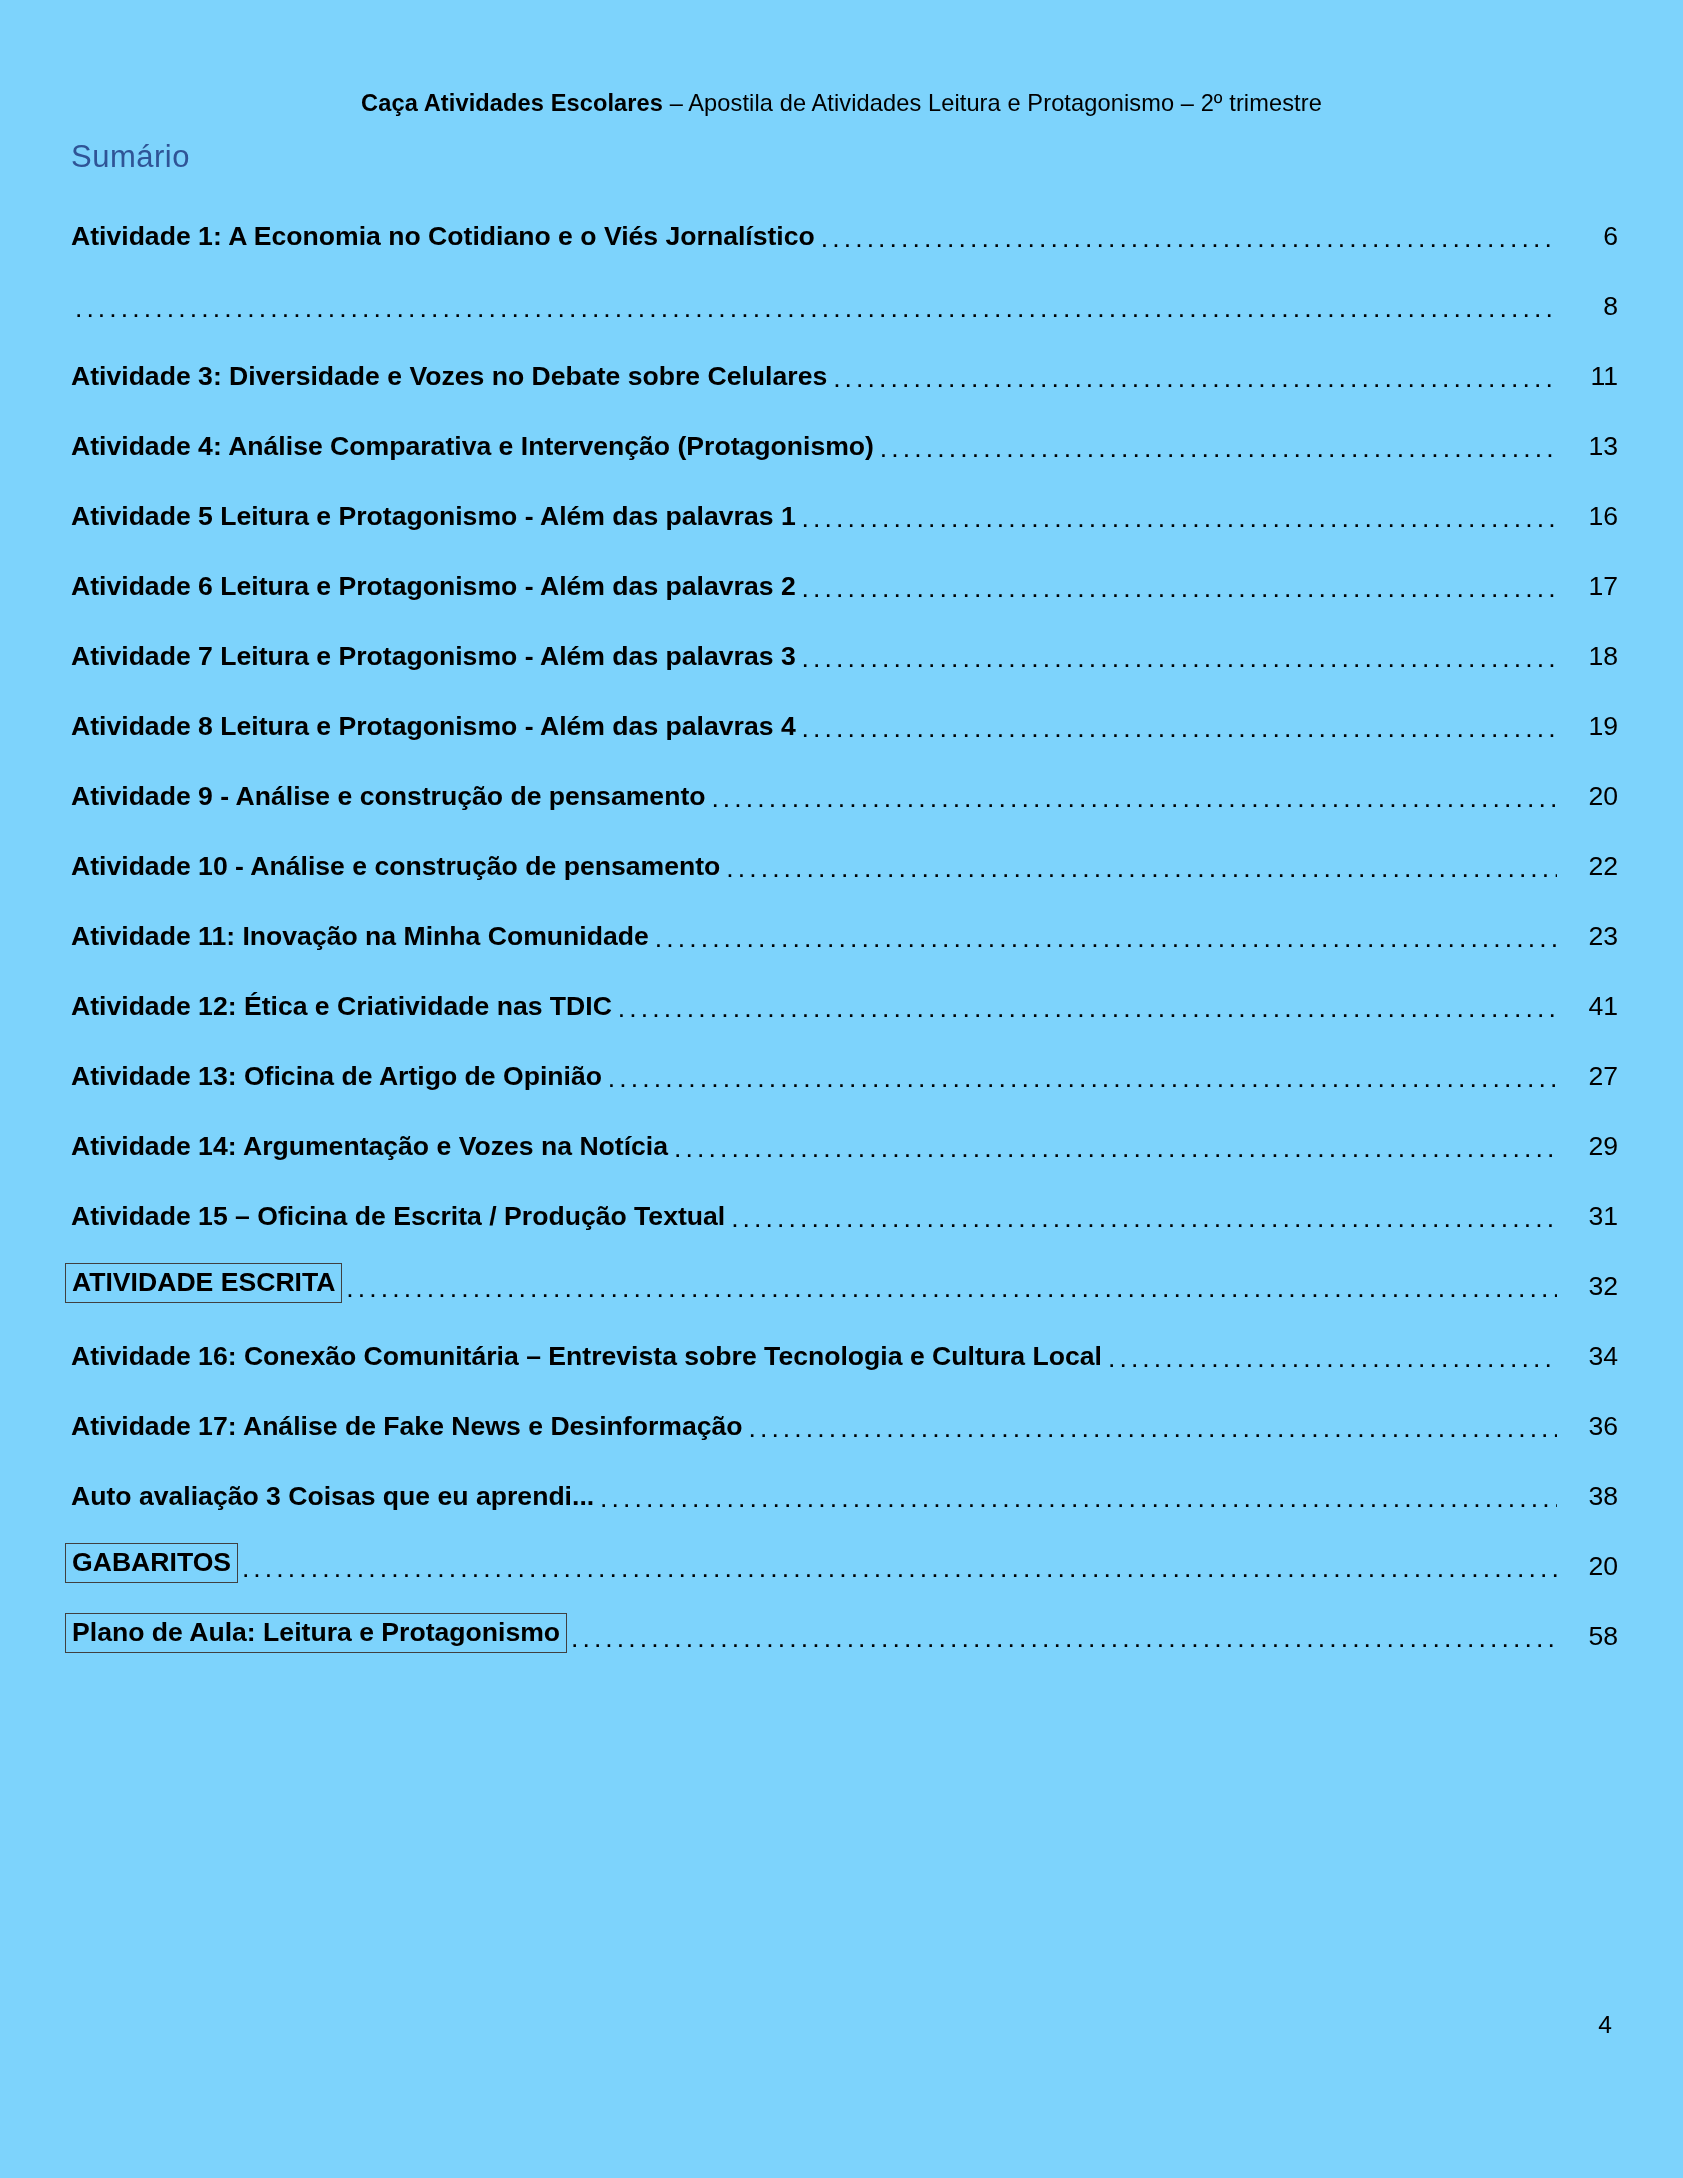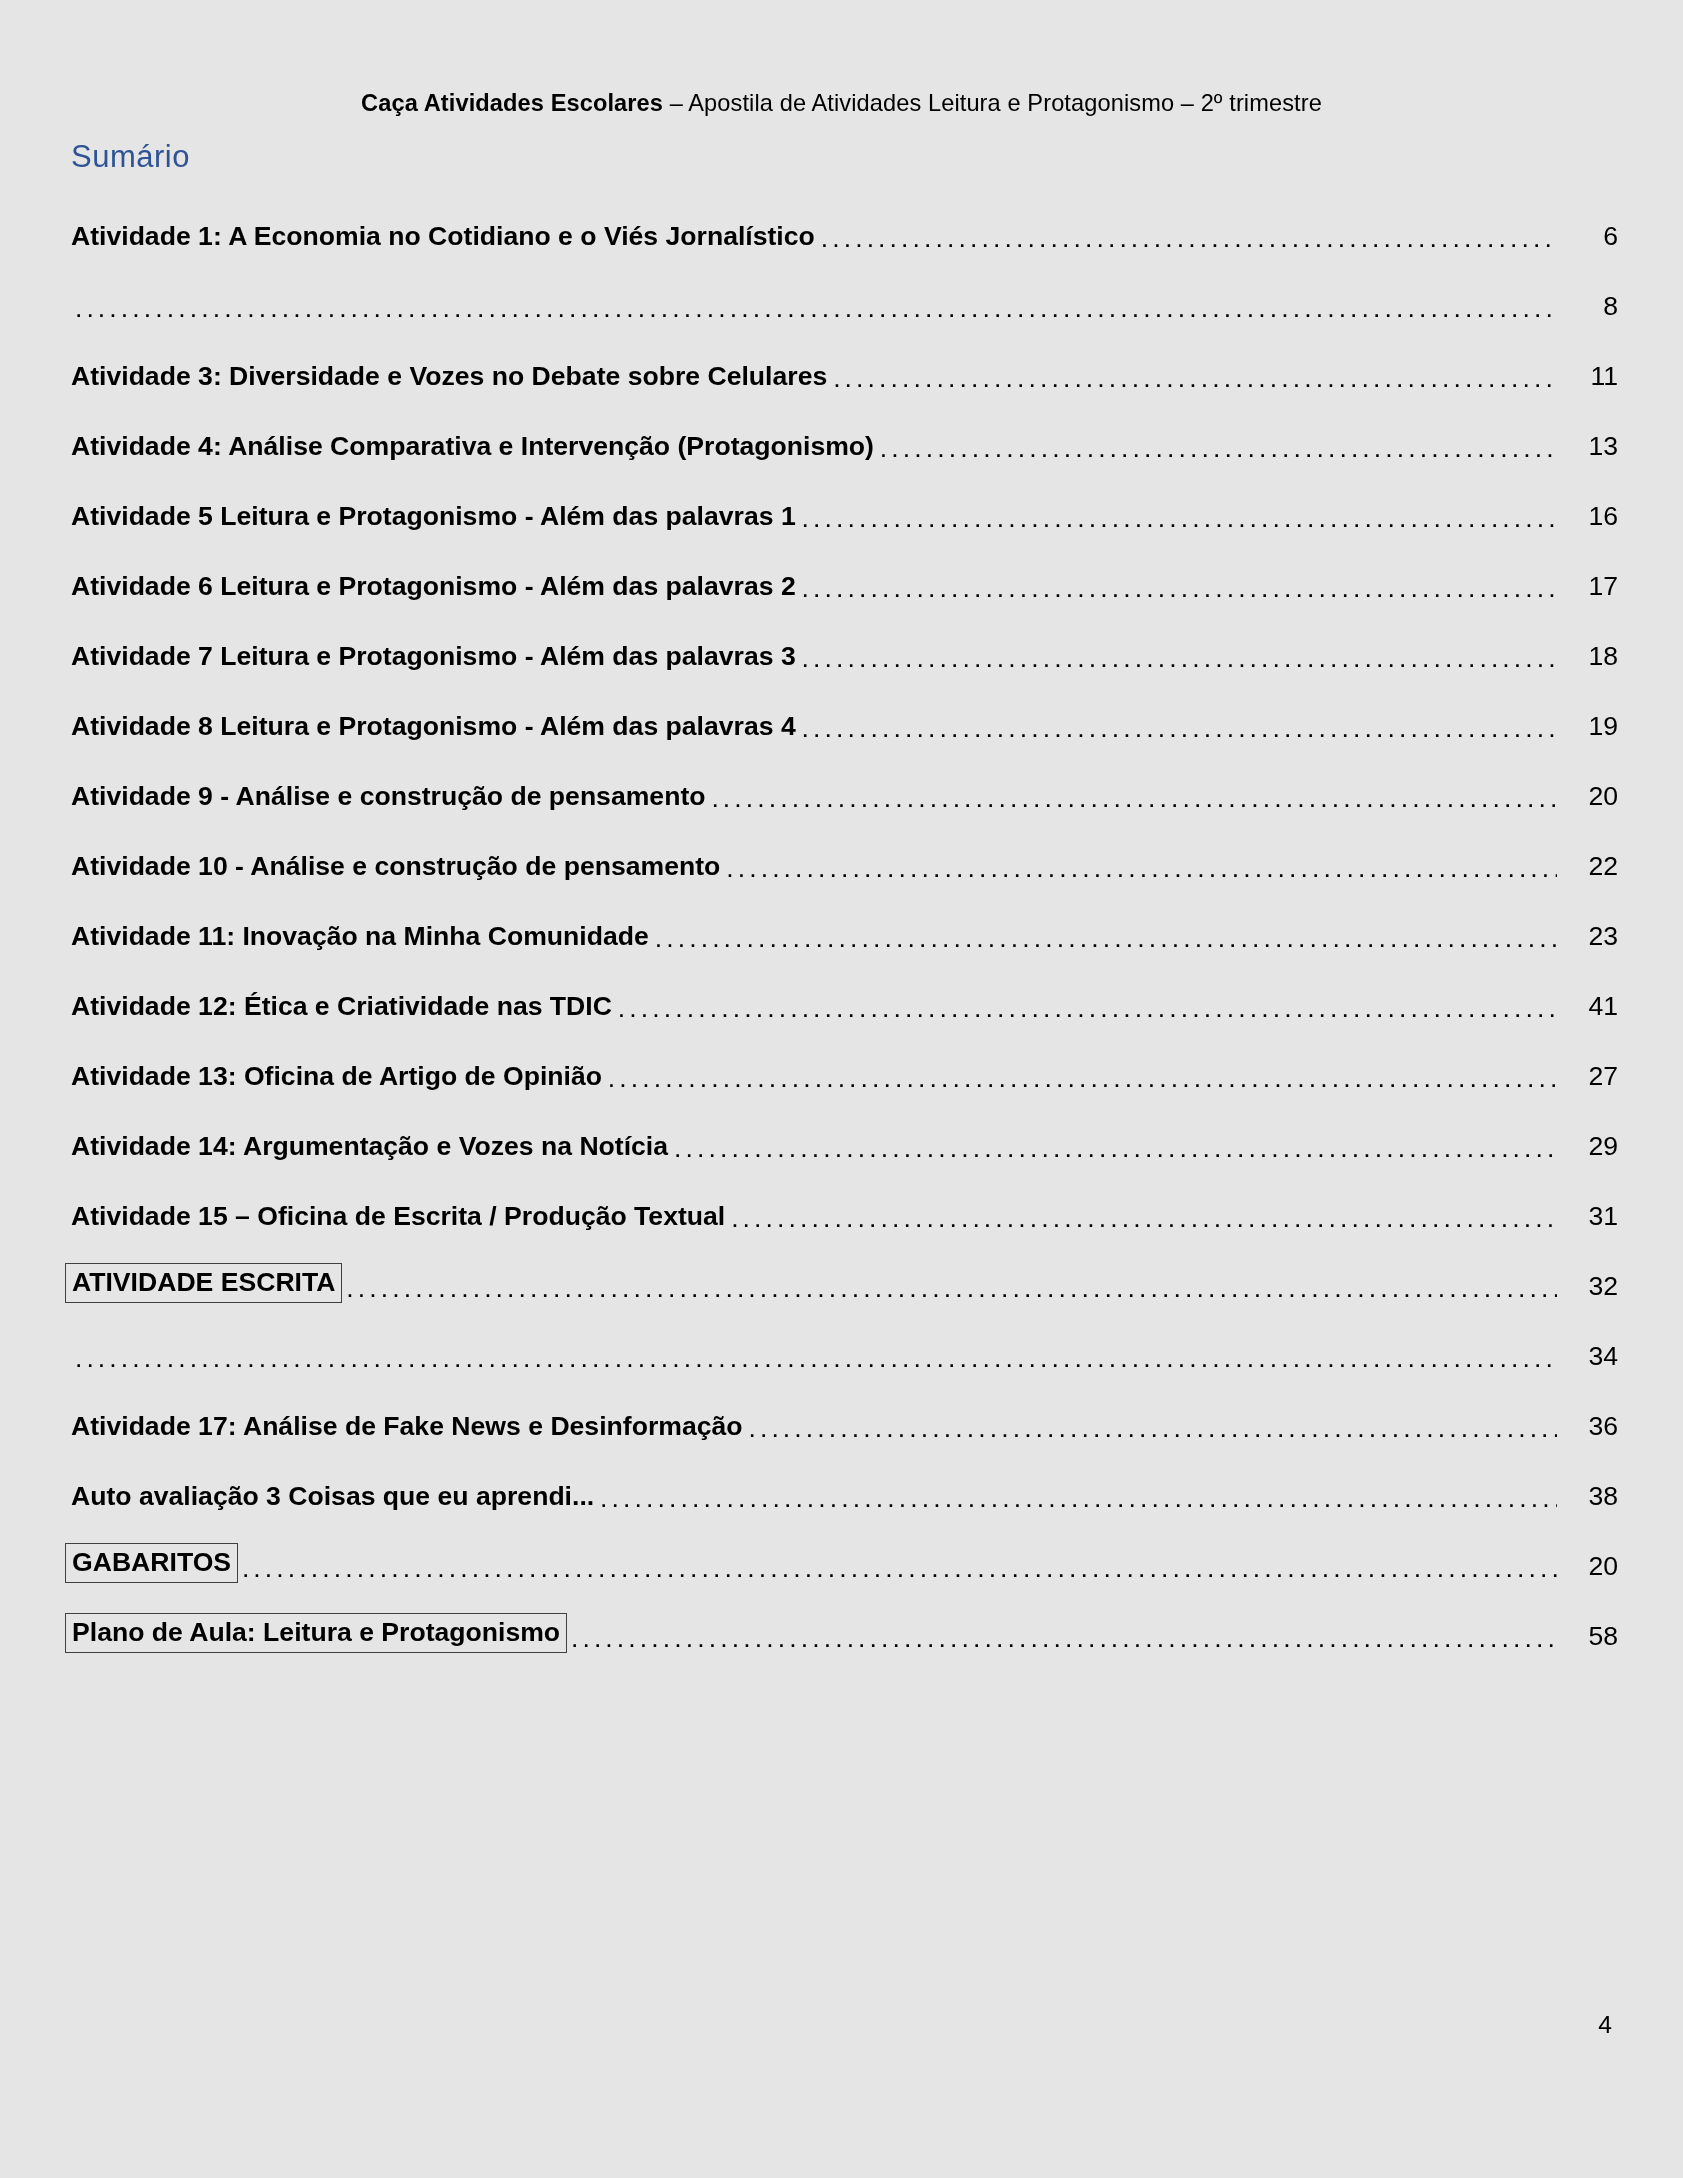--- a/index.html
+++ b/index.html
@@ -9,21 +9,21 @@
     background: #ffffff;
   }
   body {
     font-family: "Liberation Sans", sans-serif;
     color: #000000;
   }
   .page {
     position: relative;
     width: 1683px;
     height: 2178px;
-    background: #e5e5e5;
+    background: #7dd3fc;
     overflow: hidden;
     box-sizing: border-box;
     padding-left: 40px;
   }
 
   
   .doc-header {
     position: absolute;
     top: 89px;
     left: 0;
@@ -200,20 +200,21 @@
         <span class="toc-label">Atividade 15 – Oficina de Escrita / Produção Textual</span>
         <span class="toc-leader"></span>
         <span class="toc-page">31</span>
       </div>
       <div class="toc-row">
         <span class="toc-label boxed">ATIVIDADE ESCRITA</span>
         <span class="toc-leader"></span>
         <span class="toc-page">32</span>
       </div>
       <div class="toc-row">
+        <span class="toc-label">Atividade 16: Conexão Comunitária – Entrevista sobre Tecnologia e Cultura Local</span>
         <span class="toc-leader"></span>
         <span class="toc-page">34</span>
       </div>
       <div class="toc-row">
         <span class="toc-label">Atividade 17: Análise de Fake News e Desinformação</span>
         <span class="toc-leader"></span>
         <span class="toc-page">36</span>
       </div>
       <div class="toc-row">
         <span class="toc-label">Auto avaliação 3 Coisas que eu aprendi...</span>

